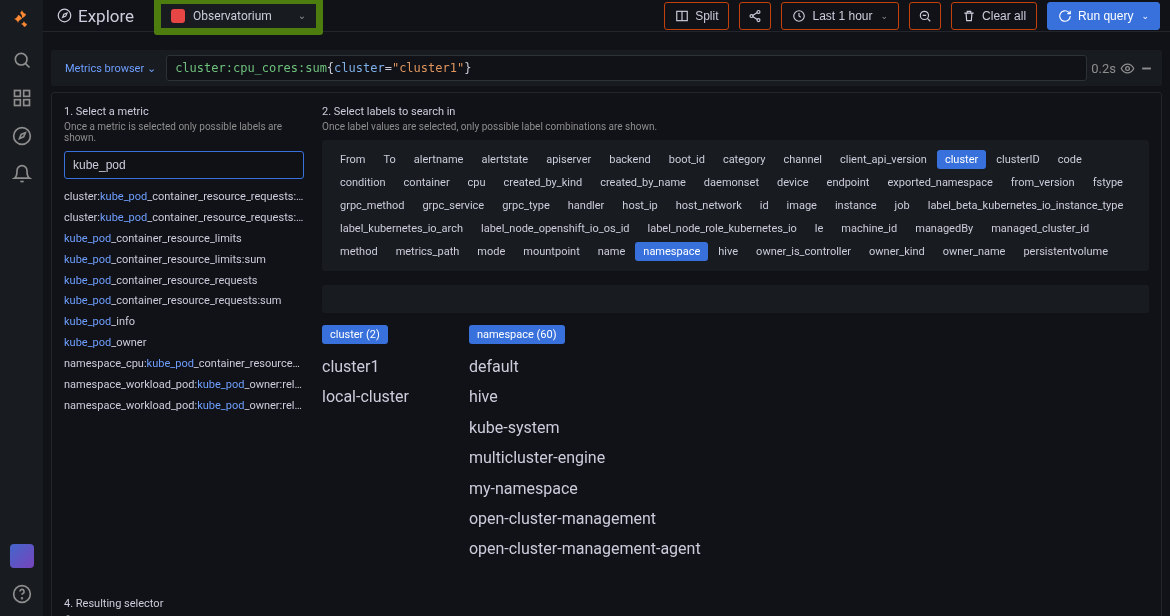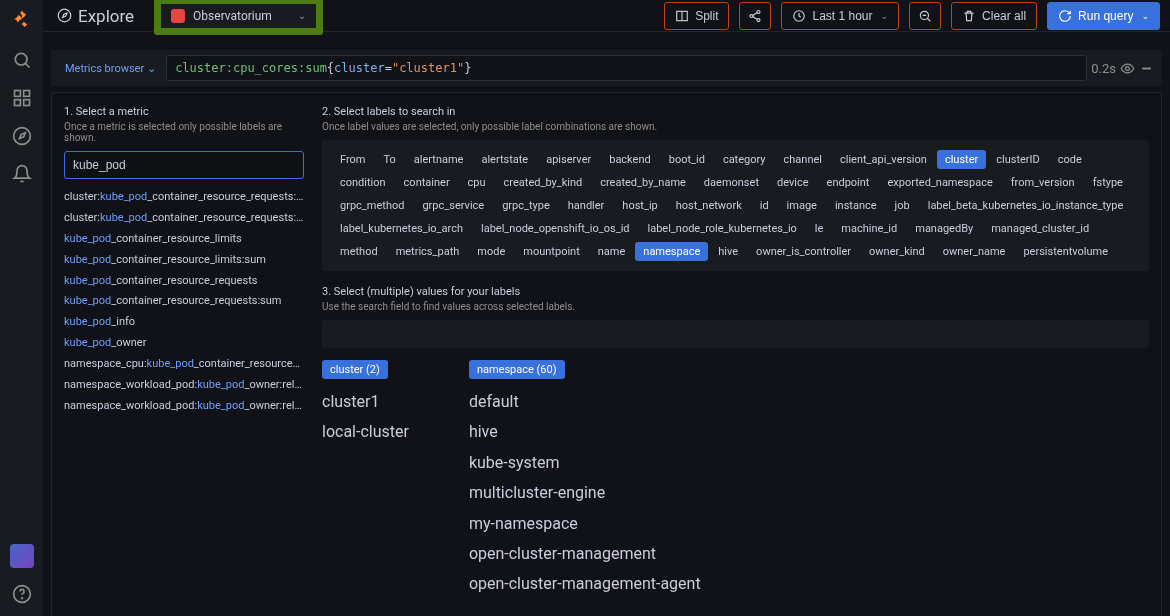--- a/index.html
+++ b/index.html
@@ -240,24 +240,20 @@
               <span class="label-chip">name</span>
               <span class="label-chip sel">namespace</span>
               <span class="label-chip">hive</span>
               <span class="label-chip">owner_is_controller</span>
               <span class="label-chip">owner_kind</span>
               <span class="label-chip">owner_name</span>
               <span class="label-chip">persistentvolume</span>
             </div>
           </div>
       </div>
-      <div class="values-header">
-        <div class="section-title">3. Select (multiple) values for your labels</div>
-        <div class="section-sub">Use the search field to find values across selected labels.</div>
-      </div>
       <div class="values-search"></div>
       <div class="values-cols" id="values-cols">
           <div><div class="values-col-header">cluster (2)</div><div class="values-list">
               <div>cluster1</div>
               <div>local-cluster</div>
             </div></div>
           <div><div class="values-col-header">namespace (60)</div><div class="values-list">
               <div>default</div>
               <div>hive</div>
               <div>kube-system</div>

